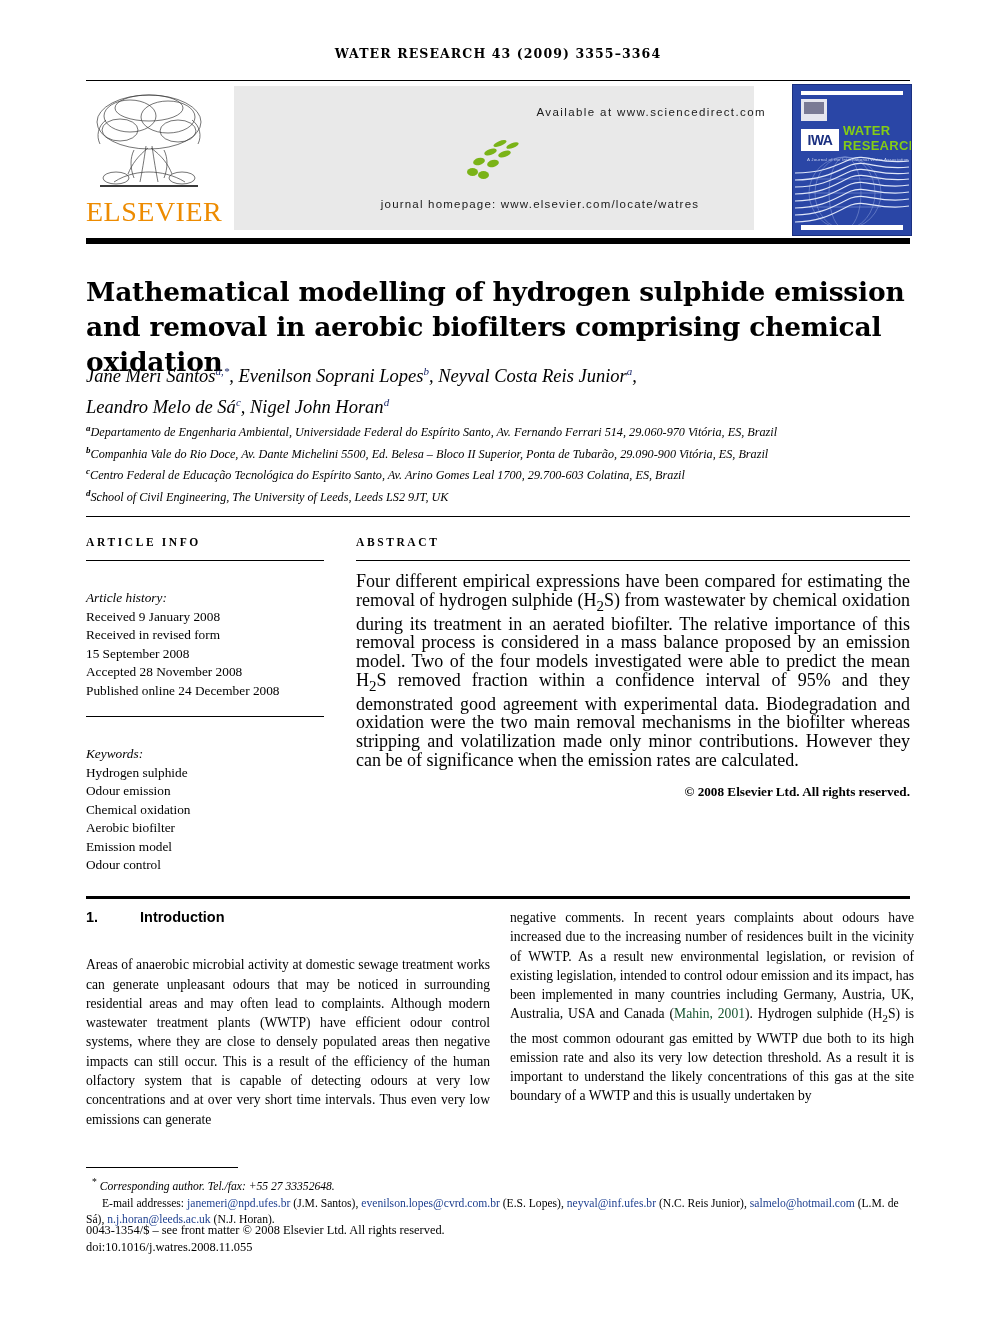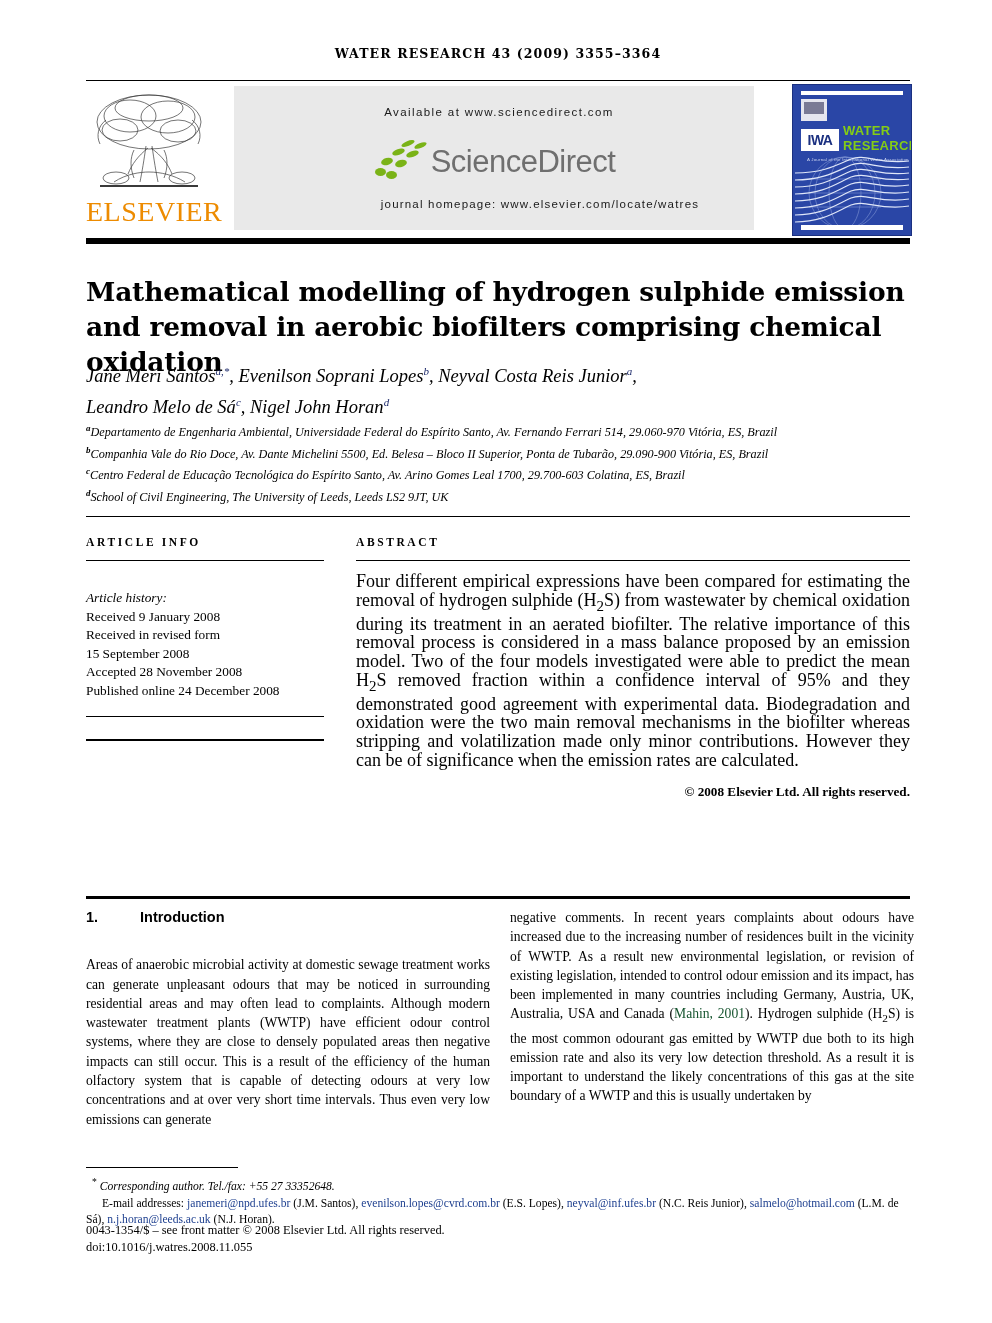--- a/index.html
+++ b/index.html
@@ -82,23 +82,23 @@
   }
   .sd-banner {
     position: absolute;
     left: 148px; top: 2px;
     width: 520px;
     height: 144px;
     background: #e9e9e9;
   }
   .sd-available {
     position: absolute;
-    left: 5px; top: 20px;
+    left: 12px; top: 20px;
     width: 520px;
-    text-align: center;
+    text-align: right;
     font-family: "Liberation Sans", sans-serif;
     font-size: 11.5px;
     letter-spacing: 1.4px;
     color: #1a1a1a;
   }
   .sd-logo-row {
     position: absolute;
     left: 0; top: 52px;
     width: 520px;
     height: 48px;
@@ -386,21 +386,20 @@
         <span class="sd-leaf">
           <i style="left:28px;top:0px;width:14px;height:5px;transform:rotate(-22deg);"></i>
           <i style="left:41px;top:2px;width:13px;height:5px;transform:rotate(-22deg);"></i>
           <i style="left:19px;top:8px;width:13px;height:6px;transform:rotate(-18deg);"></i>
           <i style="left:33px;top:10px;width:13px;height:6px;transform:rotate(-18deg);"></i>
           <i style="left:8px;top:17px;width:12px;height:7px;transform:rotate(-14deg);"></i>
           <i style="left:22px;top:19px;width:12px;height:7px;transform:rotate(-14deg);"></i>
           <i style="left:2px;top:27px;width:11px;height:8px;"></i>
           <i style="left:13px;top:30px;width:11px;height:8px;"></i>
         </span>
-        <span class="sd-wordmark">ScienceDirect</span>
       </div>
       <div class="sd-homepage">journal homepage: www.elsevier.com/locate/watres</div>
     </div>
 
     <div class="cover">
       <div class="cover-topbar"></div>
       <div class="cover-el-badge"></div>
       <div class="cover-iwa">IWA</div>
       <div class="cover-title">
         <div>WATER</div>
@@ -454,20 +453,31 @@
       <div class="kw-title">Article history:</div>
       <div id="history-list">
           <div>Received 9 January 2008</div>
           <div>Received in revised form</div>
           <div>15 September 2008</div>
           <div>Accepted 28 November 2008</div>
           <div>Published online 24 December 2008</div>
         </div>
     </div>
     <div class="hr-med" style="margin-top:16px;margin-bottom:13px;"></div>
+    <div class="info-text">
+      <div class="kw-title">Keywords:</div>
+      <div id="keyword-list">
+          <div>Hydrogen sulphide</div>
+          <div>Odour emission</div>
+          <div>Chemical oxidation</div>
+          <div>Aerobic biofilter</div>
+          <div>Emission model</div>
+          <div>Odour control</div>
+        </div>
+    </div>
     <div class="hr-thick" style="margin-top:22px;"></div>
   </div>
 
   <div class="abs-col">
     <div class="sec-head">ABSTRACT</div>
     <div class="hr-med"></div>
     <div class="abs-text">
       <span>Four different empirical expressions have been compared for estimating the removal of hydrogen sulphide (H</span><sub>2</sub><span>S) from wastewater by chemical oxidation during its treatment in an aerated biofilter. The relative importance of this removal process is considered in a mass balance proposed by an emission model. Two of the four models investigated were able to predict the mean H</span><sub>2</sub><span>S removed fraction within a confidence interval of 95% and they demonstrated good agreement with experimental data. Biodegradation and oxidation were the two main removal mechanisms in the biofilter whereas stripping and volatilization made only minor contributions. However they can be of significance when the emission rates are calculated.</span>
     </div>
     <div class="abs-copy">© 2008 Elsevier Ltd. All rights reserved.</div>

